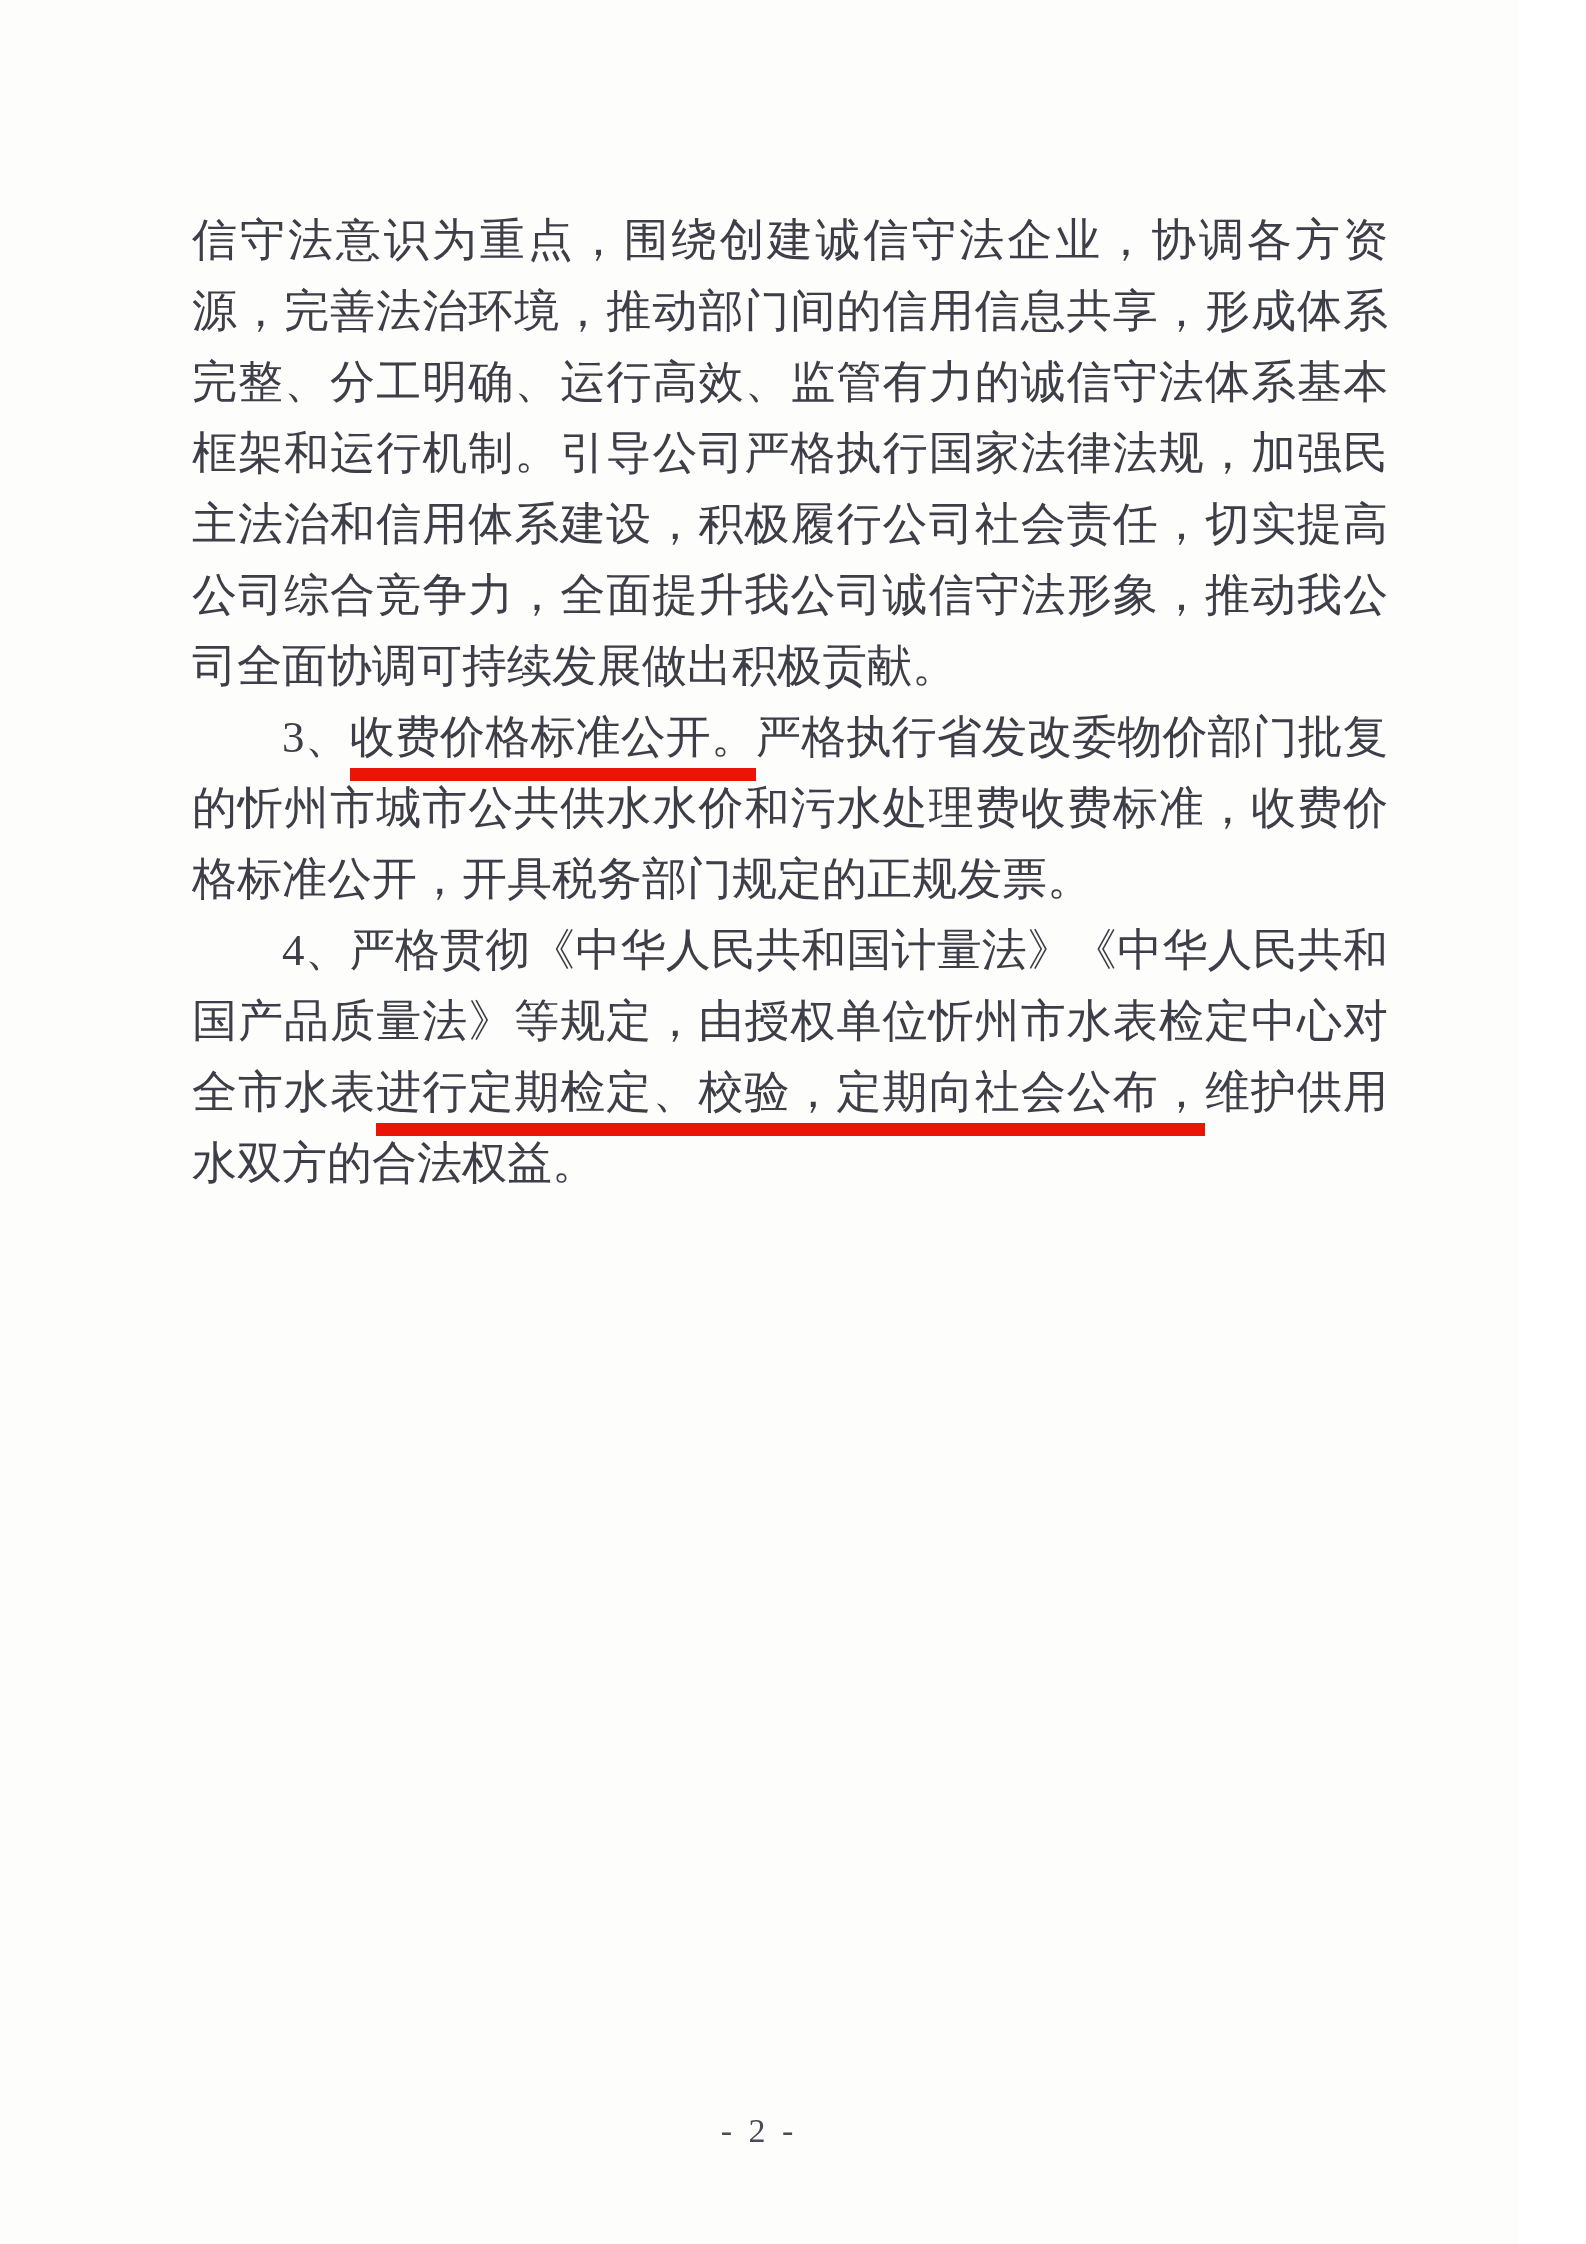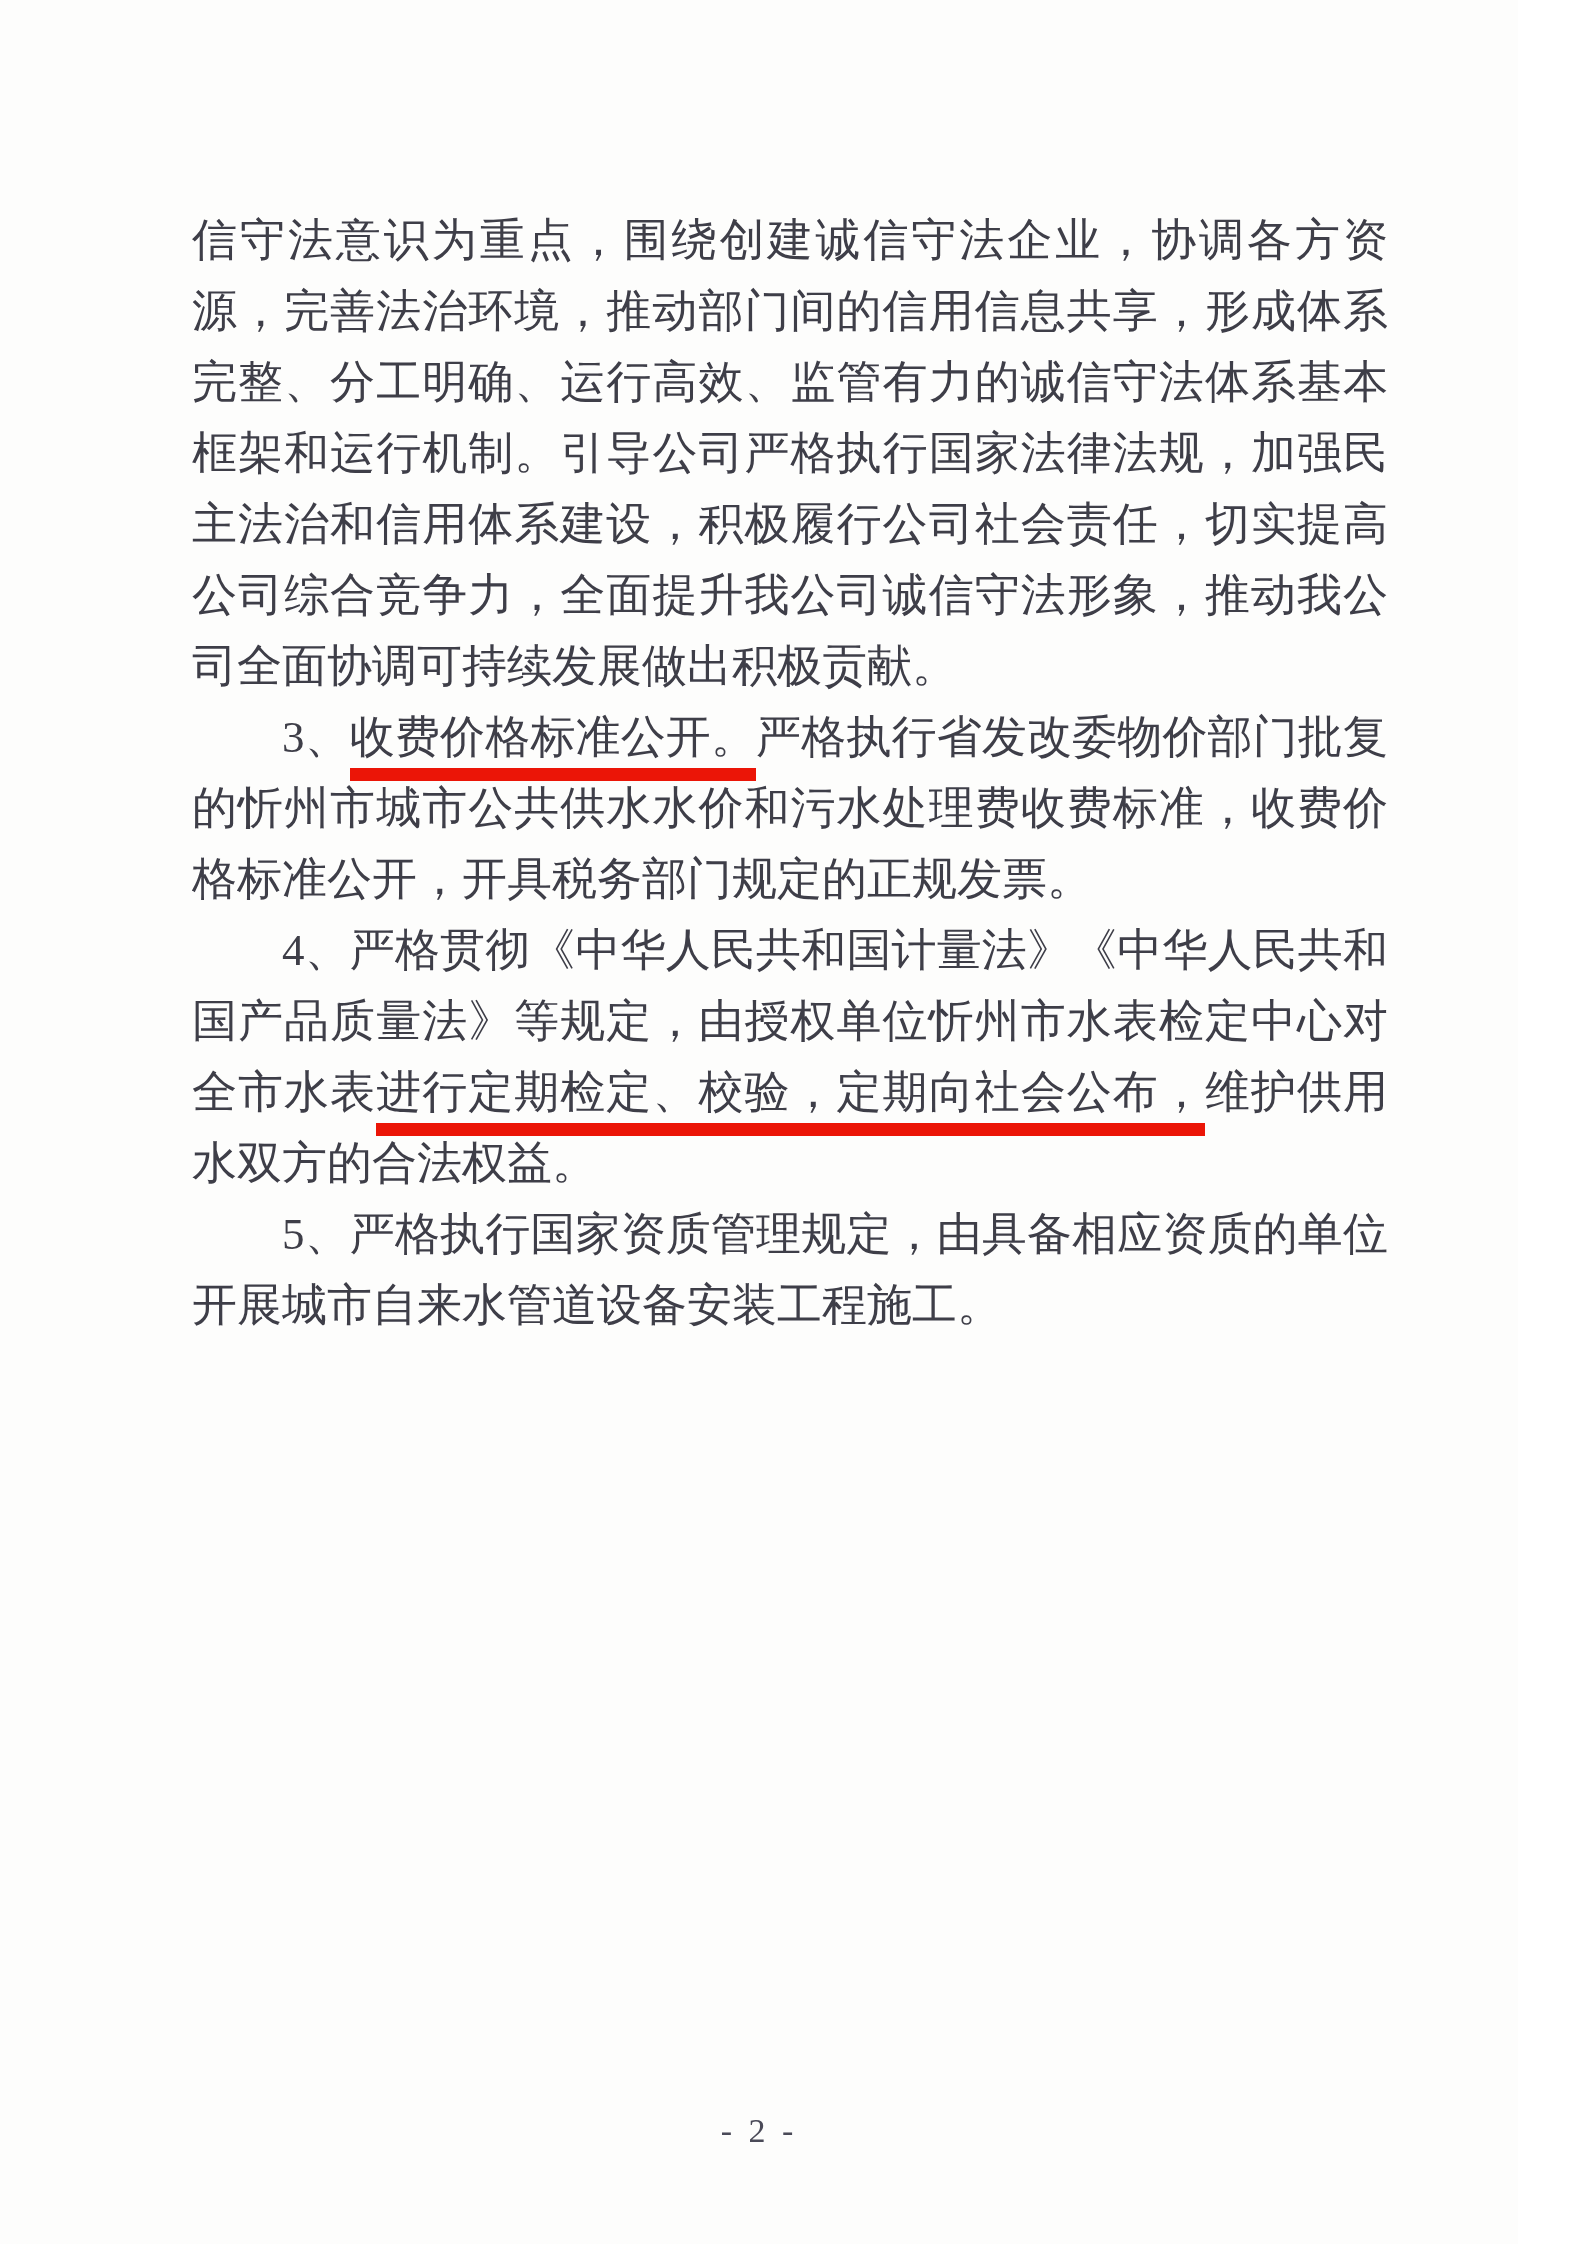--- a/index.html
+++ b/index.html
@@ -60,21 +60,18 @@
 
 
     <p class="para indent">
       <span>3、</span><span class="redline">收费价格标准公开。</span><span>严格执行省发改委物价部门批复的忻州市城市公共供水水价和污水处理费收费标准，收费价格标准公开，开具税务部门规定的正规发票。</span>
     </p>
 
     <p class="para indent">
       <span>4、严格贯彻《中华人民共和国计量法》《中华人民共和国产品质量法》等规定，由授权单位忻州市水表检定中心对全市水表</span><span class="redline">进行定期检定、校验，定期向社会公布，</span><span>维护供用水双方的合法权益。</span>
     </p>
 
-    <p class="para indent">
-      <span>5、严格执行国家资质管理规定，由具备相应资质的单位开展城市自来水管道设备安装工程施工。</span>
-    </p>
 
 
   </div>
 
   <div class="page-number">- 2 -</div>
 </div>
 
 </body></html>

